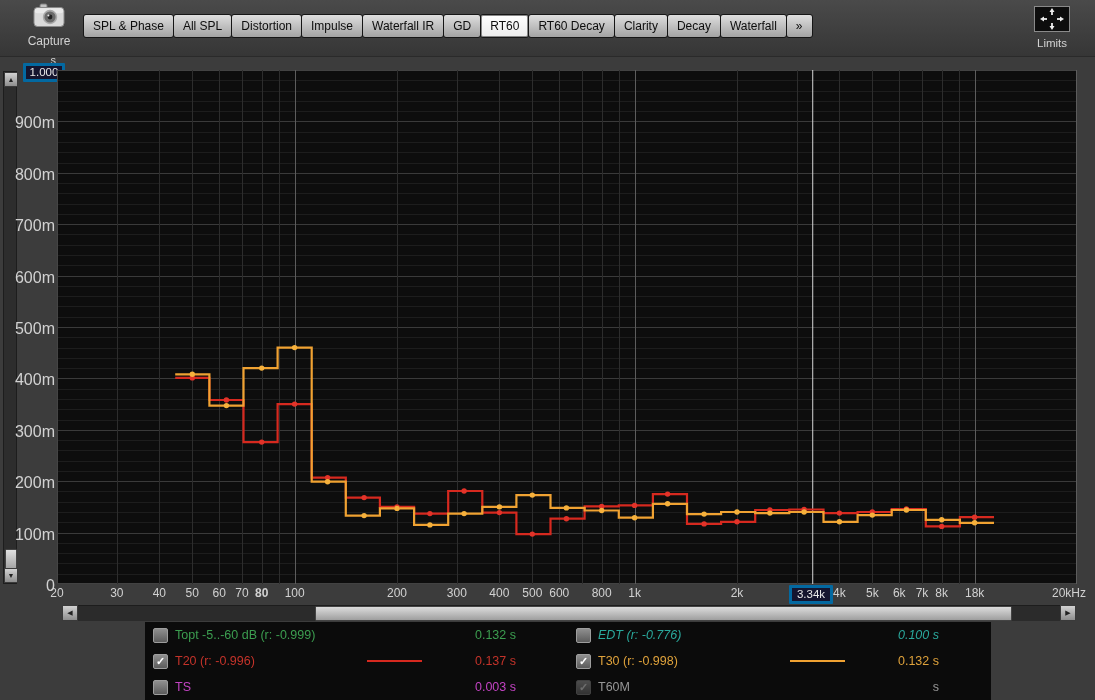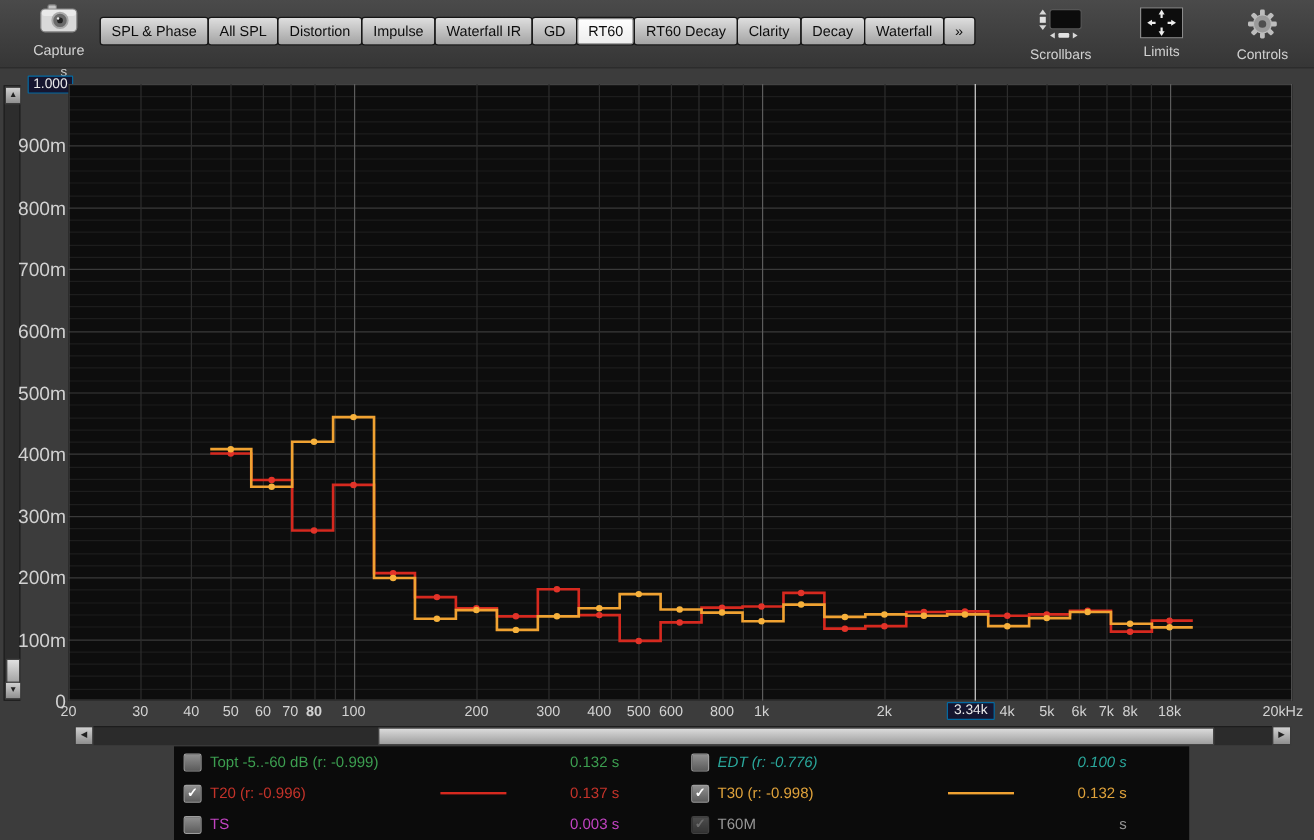--- a/index.html
+++ b/index.html
@@ -33,21 +33,21 @@
     background:linear-gradient(#d2d2d2,#8e8e8e);border:1px solid #3a3a3a;box-sizing:content-box;
     text-align:center;font-size:7px;line-height:13px;color:#222;}
   .vscroll .up{top:0;}
   .vscroll .down{bottom:0;}
   .vscroll .thumb{position:absolute;left:1px;top:477px;width:10px;height:21px;
     background:linear-gradient(#e0e0e0,#9b9b9b);border:1px solid #444;border-radius:1px;}
   
   .ylabels span{position:absolute;width:46px;text-align:right;font-size:16px;color:#d2d2d2;}
   .unit-s{position:absolute;left:20px;top:54px;width:36px;text-align:right;font-size:11px;color:#d2d2d2;}
   .axis-box{
-    position:absolute;background:#15152f;border:1px solid #0369a1;color:#e9e9e9;
+    position:absolute;background:#15152f;border:3px solid #0369a1;color:#e9e9e9;
     font-size:11.5px;text-align:center;height:13px;line-height:13px;border-radius:1px;
   }
   #ymax-box{left:23px;top:63px;width:36px;}
   #cursor-box{top:585px;width:38px;}
   .xlabels span{position:absolute;top:586px;transform:translateX(-50%);
     font-size:12px;color:#d2d2d2;white-space:nowrap;}
   
   .plot{position:absolute;left:57px;top:70px;width:1020px;height:514px;background:#0d0d0d;}
   
   .hscroll-btn{position:absolute;top:605px;width:14px;height:14px;
@@ -98,75 +98,39 @@
     <button class="tab">GD</button>
     <button class="tab active">RT60</button>
     <button class="tab">RT60 Decay</button>
     <button class="tab">Clarity</button>
     <button class="tab">Decay</button>
     <button class="tab">Waterfall</button>
     <button class="tab">»</button>
   </div>
 
   <div class="right-tools">
-    <div class="tool">
-      <span class="ico">
-        <svg width="38" height="28" viewBox="0 0 38 28">
-          <rect x="10" y="2" width="26" height="16" rx="2" fill="#0c0c0c" stroke="#555"></rect>
-          <polygon points="4,2 7,6 1,6" fill="#d8d8d8"></polygon>
-          <rect x="1.5" y="8" width="5" height="5" fill="#e2e2e2"></rect>
-          <polygon points="4,19 1,15 7,15" fill="#d8d8d8"></polygon>
-          <polygon points="10,23.5 14,21 14,26" fill="#d8d8d8"></polygon>
-          <rect x="17" y="21.5" width="9" height="4" rx="1" fill="#e2e2e2"></rect>
-          <polygon points="33,23.5 29,21 29,26" fill="#d8d8d8"></polygon>
-        </svg>
-      </span>
-      <span class="lbl">Scrollbars</span>
-    </div>
     <div class="tool">
       <span class="ico">
         <svg width="36" height="26" viewBox="0 0 36 26">
           <rect x="0.5" y="0.5" width="35" height="25" fill="#0d0d0d" stroke="#8a8a8a"></rect>
           <g stroke="#ededed" stroke-width="1.8">
             <line x1="18" y1="9" x2="18" y2="4"></line>
               <line x1="18" y1="17" x2="18" y2="22"></line>
             <line x1="13" y1="13" x2="8" y2="13"></line>
               <line x1="23" y1="13" x2="28" y2="13"></line>
           </g>
           <g fill="#ededed">
             <polygon points="18,2 15.5,6 20.5,6"></polygon>
               <polygon points="18,24 15.5,20 20.5,20"></polygon>
             <polygon points="6,13 10,10.5 10,15.5"></polygon>
               <polygon points="30,13 26,10.5 26,15.5"></polygon>
           </g>
         </svg>
       </span>
       <span class="lbl">Limits</span>
-    </div>
-    <div class="tool">
-      <span class="ico">
-        <svg width="28" height="28" viewBox="0 0 28 28">
-          <g transform="translate(14,14)" fill="#bdbdbd">
-            <g id="teeth">
-              <rect x="-2" y="-12" width="4" height="5" rx="1.2"></rect>
-              <rect x="-2" y="-12" width="4" height="5" rx="1.2" transform="rotate(45)"></rect>
-              <rect x="-2" y="-12" width="4" height="5" rx="1.2" transform="rotate(90)"></rect>
-              <rect x="-2" y="-12" width="4" height="5" rx="1.2" transform="rotate(135)"></rect>
-              <rect x="-2" y="-12" width="4" height="5" rx="1.2" transform="rotate(180)"></rect>
-              <rect x="-2" y="-12" width="4" height="5" rx="1.2" transform="rotate(225)"></rect>
-              <rect x="-2" y="-12" width="4" height="5" rx="1.2" transform="rotate(270)"></rect>
-              <rect x="-2" y="-12" width="4" height="5" rx="1.2" transform="rotate(315)"></rect>
-            </g>
-            <circle r="8" fill="#bdbdbd"></circle>
-            <circle r="7" fill="#9a9a9a"></circle>
-            <circle r="3.2" fill="#4e4e4e"></circle>
-          </g>
-        </svg>
-      </span>
-      <span class="lbl">Controls</span>
     </div>
   </div>
 </div>
 
 <div class="vscroll">
   <div class="sbtn up">▲</div>
   <div class="thumb"></div>
   <div class="sbtn down">▼</div>
 </div>
 

